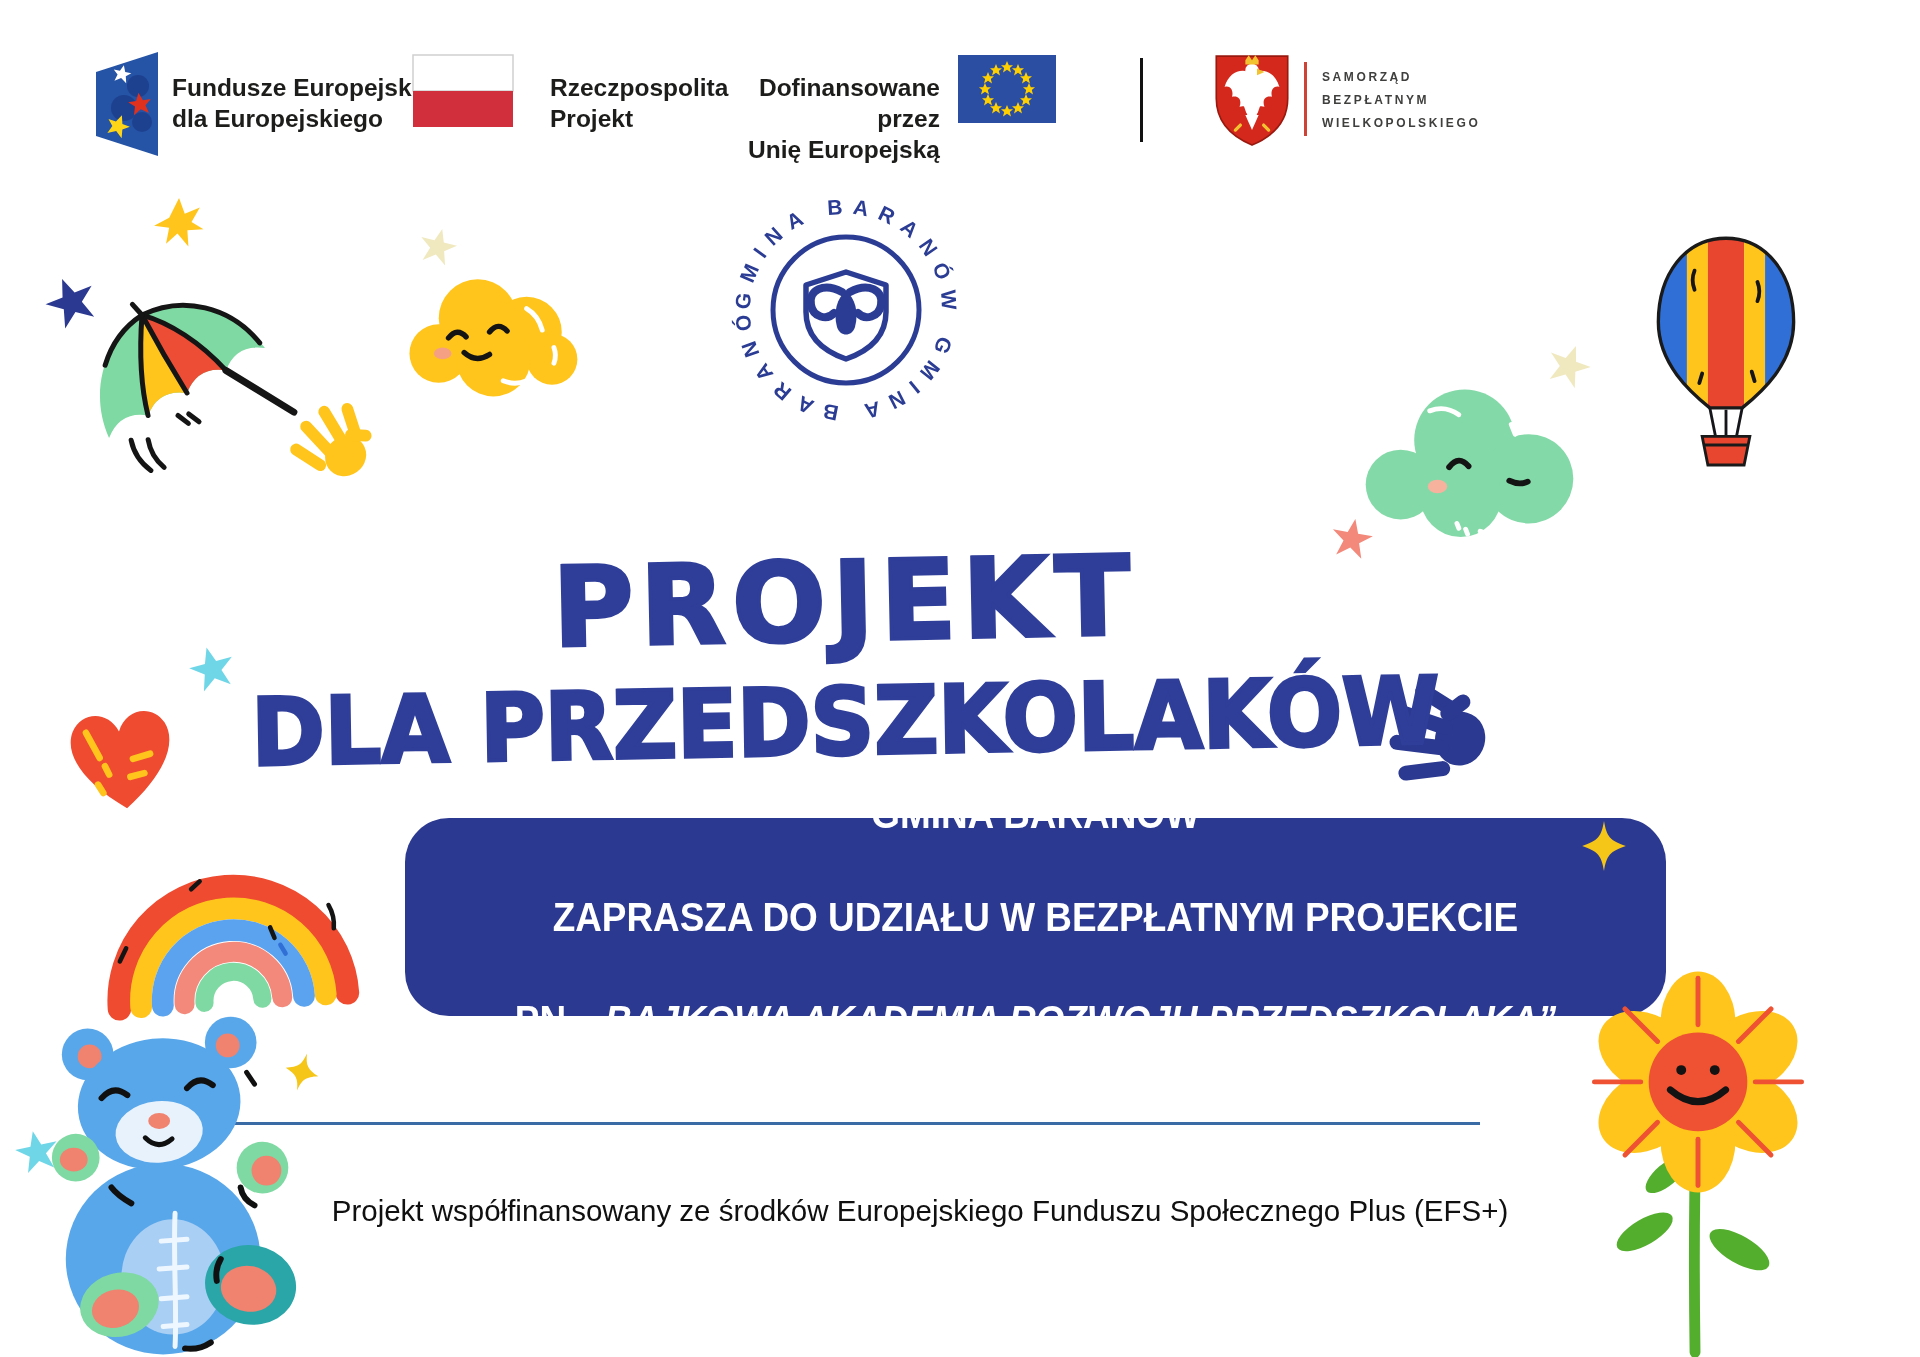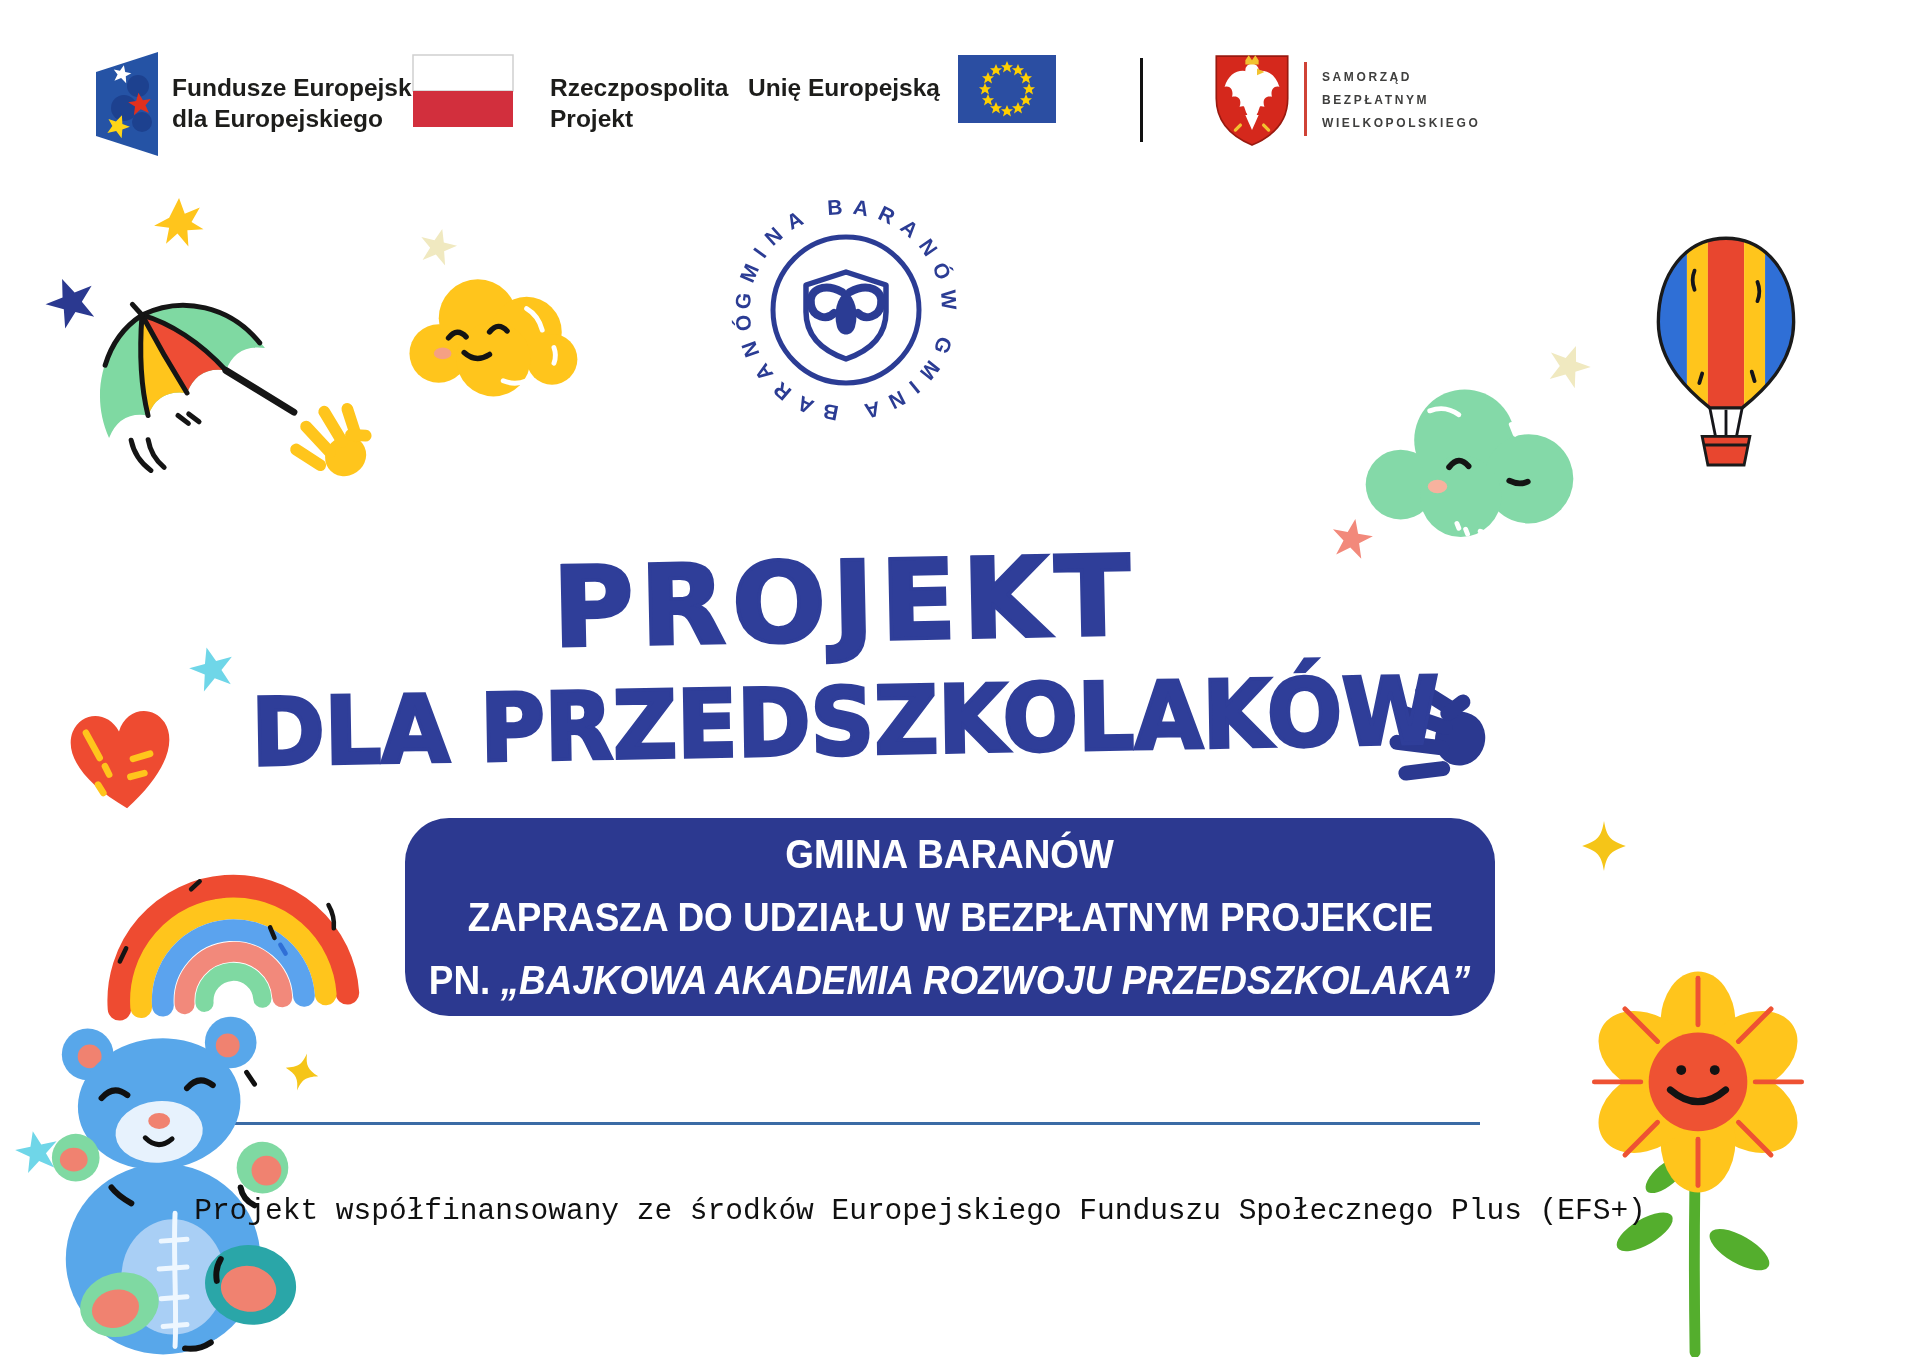--- a/index.html
+++ b/index.html
@@ -17,33 +17,33 @@
   
   .title-line{position:absolute;display:flex;justify-content:center;width:100%;left:0;
               color:#2f3e99;font-family:"DejaVu Sans",sans-serif;font-weight:bold;
               -webkit-text-stroke:3.5px #2f3e99;white-space:nowrap;}
   .title-1{top:538px;font-size:110px;letter-spacing:7px;transform:rotate(-1.2deg);
            left:-115px;width:1920px;}
   .title-2{top:668px;font-size:93px;letter-spacing:0px;left:-115px;width:1920px;}
   .title-2 span{display:inline-block;transform:scaleX(.95) rotate(-1deg);}
 
   
-  .banner{position:absolute;left:405px;top:818px;width:1090px;height:198px;border-radius:44px;
+  .banner{position:absolute;left:405px;top:818px;width:1261px;height:198px;border-radius:44px;
           background:#2c3990;display:flex;flex-direction:column;justify-content:center;
-          align-items:center;}
+          align-items:center;gap:40px;}
   .banner-line{color:#fff;font-weight:bold;font-size:41px;line-height:63px;white-space:nowrap;
                transform:scaleX(.9);}
   .banner-line .it{font-style:italic;}
 
   
   .hline{position:absolute;left:222px;top:1122px;width:1258px;height:3px;background:#3b6ba5;}
   .footer{position:absolute;left:300px;top:1188px;width:1240px;display:flex;
           flex-direction:column;align-items:center;color:#101010;font-size:29.5px;
           line-height:46.5px;}
-  .footer div{white-space:nowrap;font-family:Liberation Mono, monospace;}
+  .footer div{white-space:nowrap;}
 </style>
 </head>
 <body>
 
 <div class="poster">
 
   <svg width="0" height="0" style="position:absolute" aria-hidden="true">
     <defs>
       <path id="star5s" d="M0,-6 L1.8,-1.8 L6,-1.8 L2.8,1 L4,5.4 L0,2.8 L-4,5.4 L-2.8,1 L-6,-1.8 L-1.8,-1.8 Z"></path>
       <path id="star5" d="M50,6 L62,38 L96,38 L68,59 L79,93 L50,72 L21,93 L32,59 L4,38 L38,38 Z"></path>
@@ -77,20 +77,21 @@
   <svg class="deco" style="left:413px;top:55px;width:100px;height:72px" viewBox="0 0 100 72">
     <rect x="0" y="0" width="100" height="36" fill="#ffffff" stroke="#cfcfcf" stroke-width="1.5"></rect>
     <rect x="0" y="36" width="100" height="36" fill="#d22f3d"></rect>
   </svg>
   <div class="logo-text" style="left:550px;top:72px">
     <div>Rzeczpospolita</div>
     <div>Projekt</div>
   </div>
 
   <div class="logo-text" style="left:700px;top:72px;width:240px;text-align:right">
+    <div>Dofinansowane przez</div>
     <div>Unię Europejską</div>
   </div>
   <svg class="deco" style="left:958px;top:55px;width:98px;height:68px" viewBox="0 0 98 68">
     <rect width="98" height="68" fill="#2b4ea2"></rect>
     <g fill="#ffcf00">
       <use href="#star5s" transform="translate(49,12)"></use>
         <use href="#star5s" transform="translate(60,15)"></use>
       <use href="#star5s" transform="translate(68,23)"></use>
         <use href="#star5s" transform="translate(71,34)"></use>
       <use href="#star5s" transform="translate(68,45)"></use>

